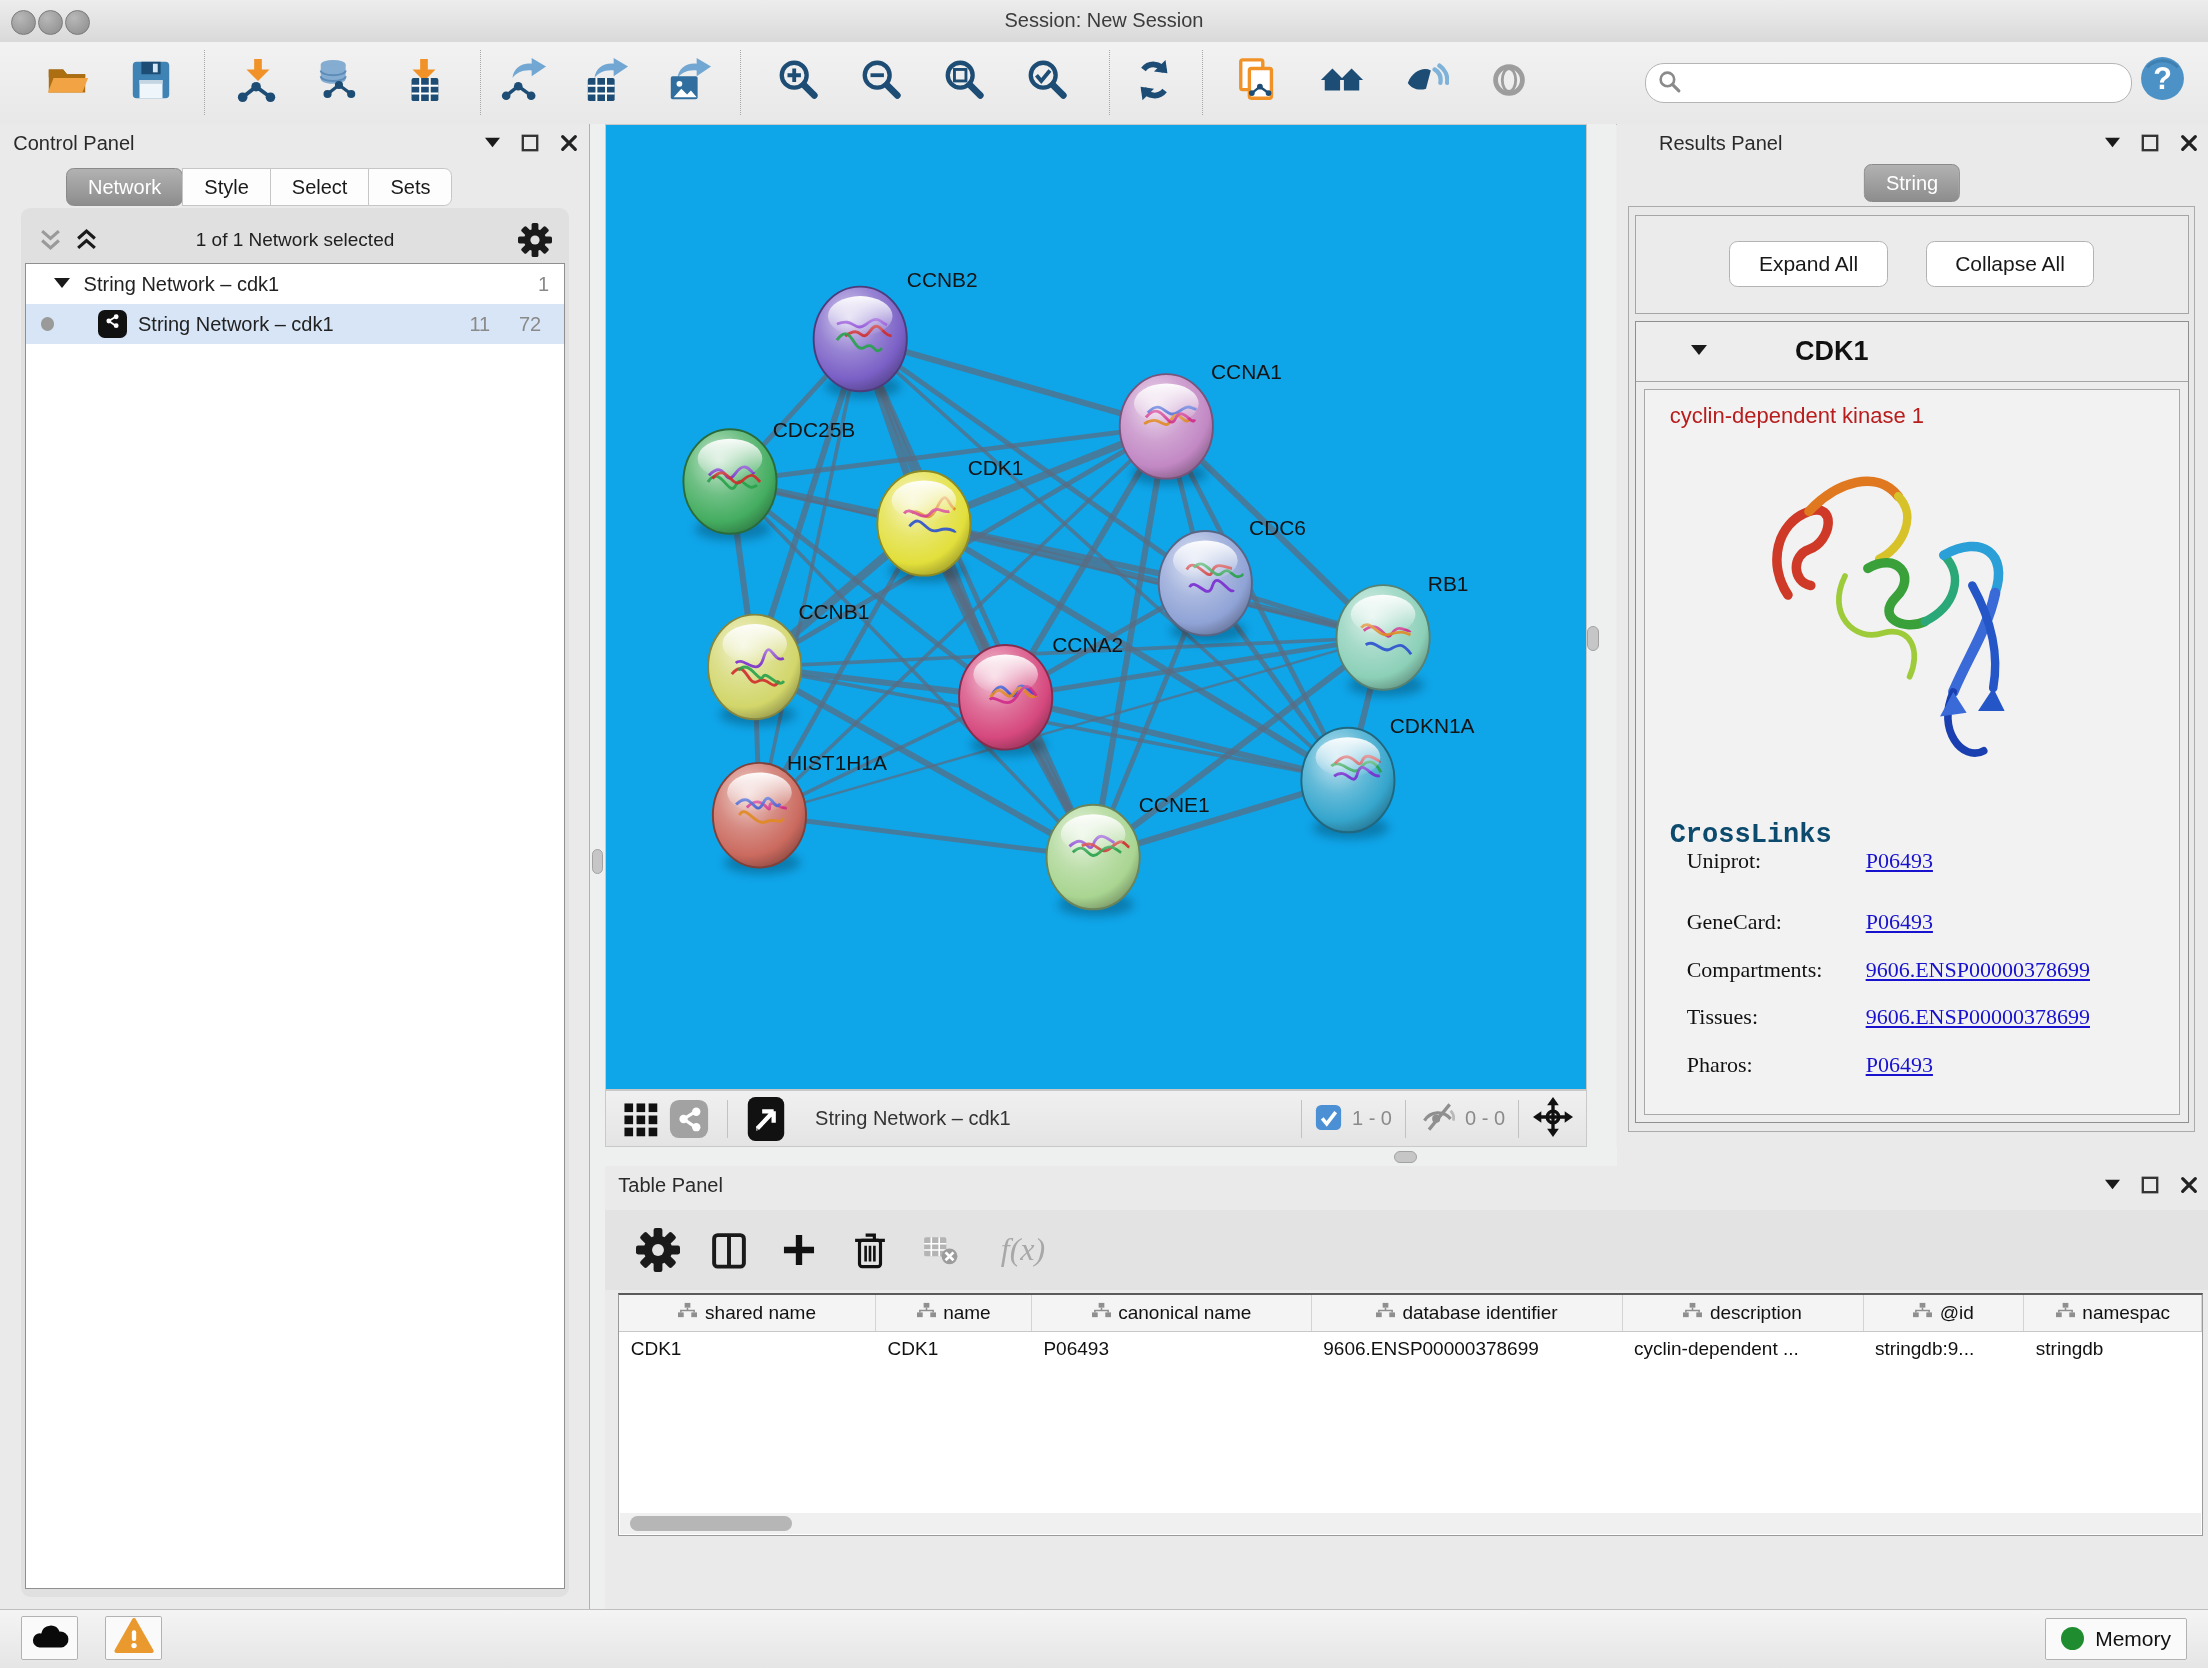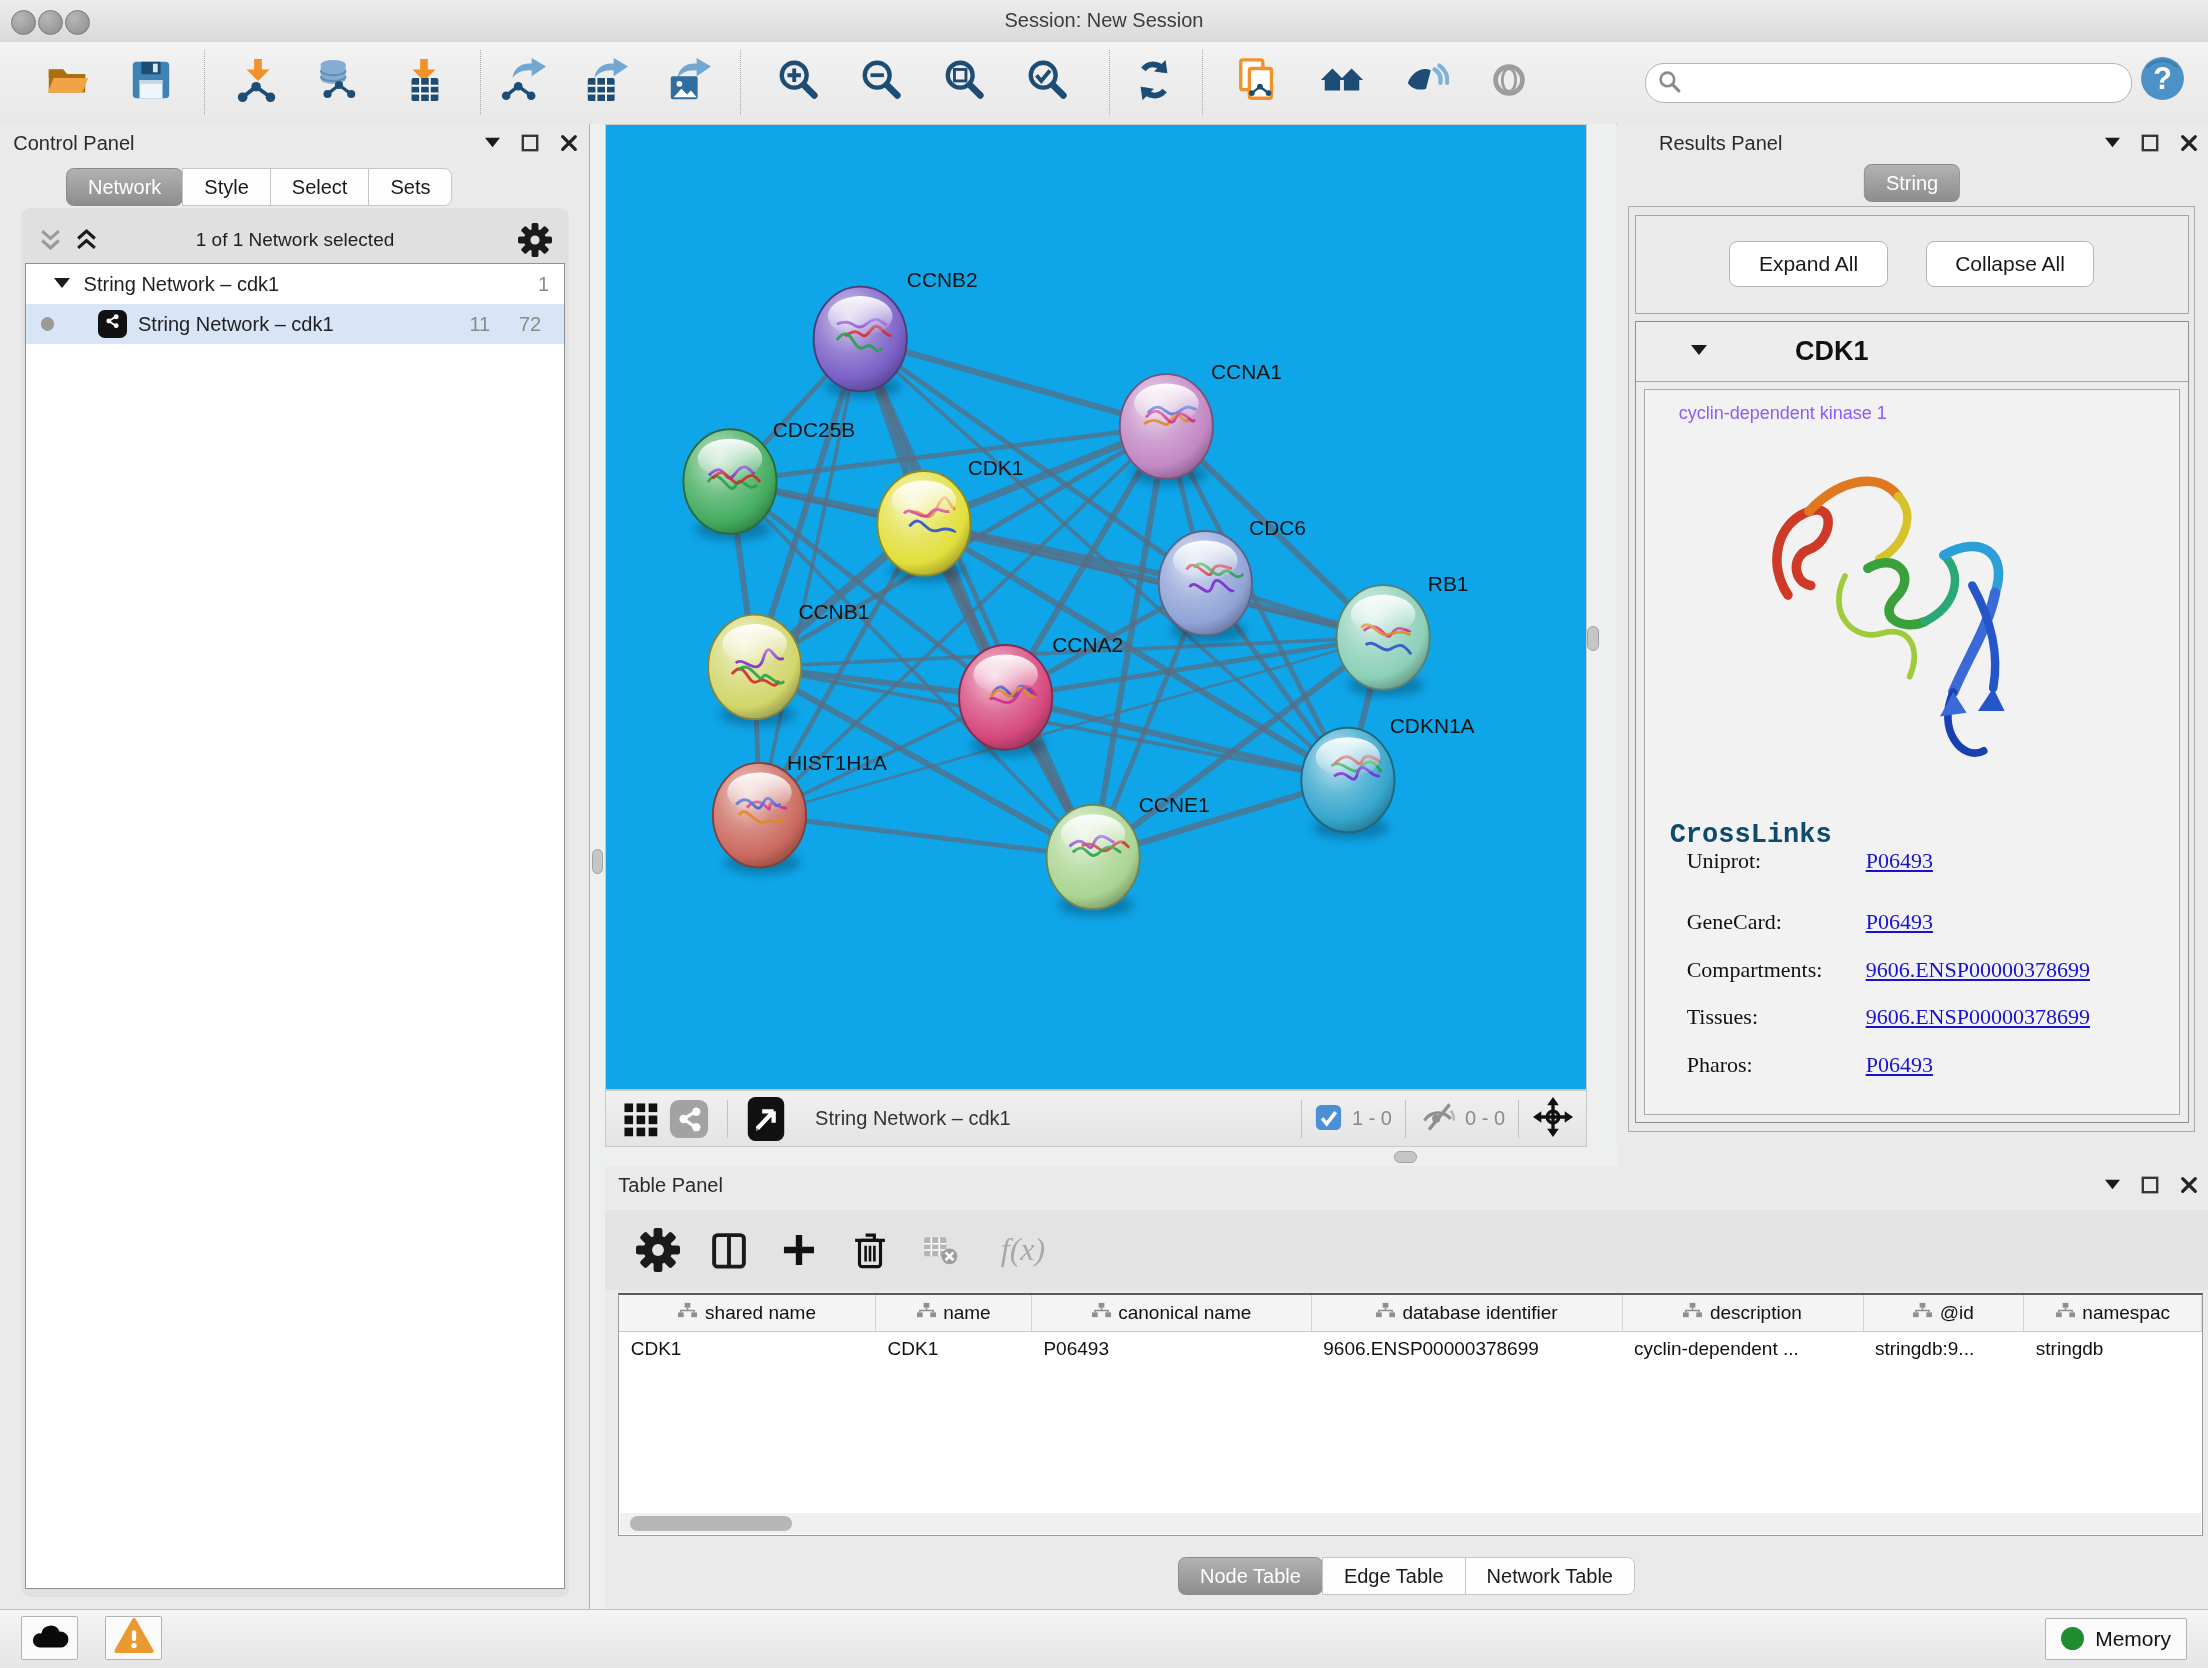--- a/index.html
+++ b/index.html
@@ -65,21 +65,21 @@
     border:1px solid #a5a5a5;background:#ebebeb;display:flex;align-items:center;
     justify-content:center;gap:38px;box-sizing:border-box;}
   .rp-btn{height:44px;background:#fff;border:1px solid #b3b3b3;border-radius:8.6px;
     font-size:21px;display:flex;align-items:center;justify-content:center;padding:0 28.5px;color:#181818;}
   .rp-entry{position:absolute;left:5.7px;right:5.7px;top:114px;bottom:7.6px;
     border:1px solid #8f8f8f;background:#ededed;box-sizing:border-box;}
   .rp-entry-header{height:59px;border-bottom:1px solid #a5a5a5;display:flex;align-items:center;}
   .rp-gene{font-size:27px;font-weight:bold;color:#111;}
   .rp-content{position:absolute;left:7.6px;right:7.6px;top:67px;bottom:7.6px;
     background:#f2f2f2;border:1px solid #a8a8a8;box-sizing:border-box;}
-  .rp-desc{position:absolute;left:34px;top:13.3px;font-size:18px;color:#8b5cf6;}
+  .rp-desc{position:absolute;left:25px;top:13.3px;font-size:22px;color:#b91c1c;}
   .xl-title{position:absolute;left:25px;font-size:27px;font-weight:bold;
     font-family:Liberation Mono, monospace;color:#0c4a6e;}
   .xl-row{position:absolute;left:42px;right:15px;height:38px;font-family:"Liberation Serif",serif;}
   .xl-label{position:absolute;left:0;font-size:22px;color:#111;}
   .xl-value{position:absolute;left:179px;font-size:22px;color:#1812cf;text-decoration:underline;}
   
   .table-panel{position:absolute;left:605px;top:1166px;width:1604px;height:443px;background:#eaeaea;}
   .tp-toolbar{position:absolute;left:0;top:44px;width:100%;height:80px;background:#e3e3e3;}
   .tp-tool{position:absolute;top:15px;width:49px;height:49px;display:flex;align-items:center;justify-content:center;}
   .tbl{position:absolute;left:13.3px;top:127px;width:1585px;height:243px;background:#fff;
@@ -957,25 +957,20 @@
           <div class="td" style="width: 311px;">9606.ENSP00000378699</div>
           <div class="td" style="width: 241px;">cyclin-dependent ...</div>
           <div class="td" style="width: 161px;">stringdb:9...</div>
           <div class="td" style="width: 178px;">stringdb</div>
         </div>
       </div>
     <div class="hscroll">
         <div class="hthumb"></div>
       </div>
   </div>
-  <div class="tp-tabs" id="tp-tabs">
-      <div class="tab first active">Node Table</div>
-      <div class="tab">Edge Table</div>
-      <div class="tab last">Network Table</div>
-    </div>
 </div>
 
 <div class="statusbar">
   <div class="sb-btn" style="left:21px">
     <span><svg width="42" height="42" viewBox="0 0 48 40">
           <path d="M12 33a8 8 0 0 1 1-16h1a11 11 0 0 1 21-2 8 8 0 0 1 2 18z" fill="#0a0a0a"></path>
         </svg></span>
   </div>
   <div class="sb-btn" style="left:105px">
     <span><svg width="40" height="40" viewBox="0 0 48 44">

